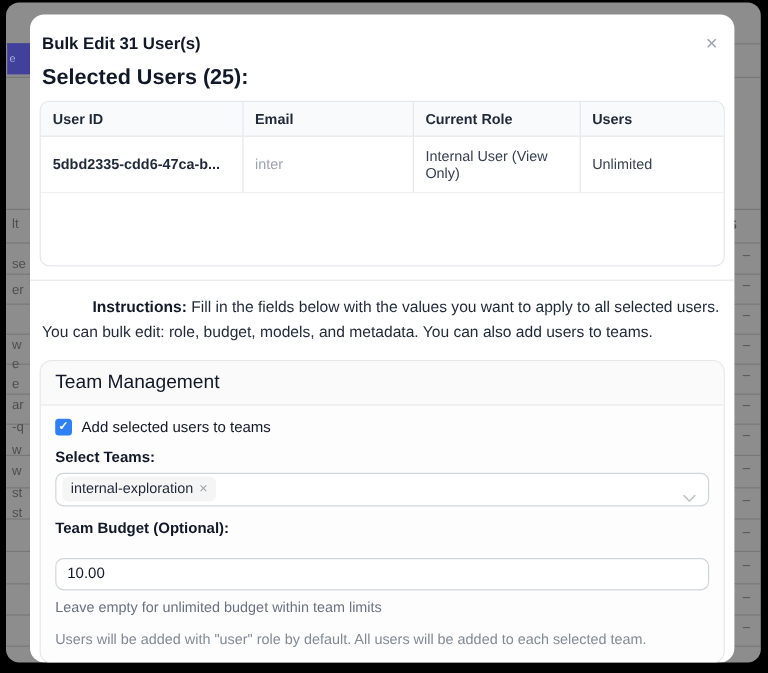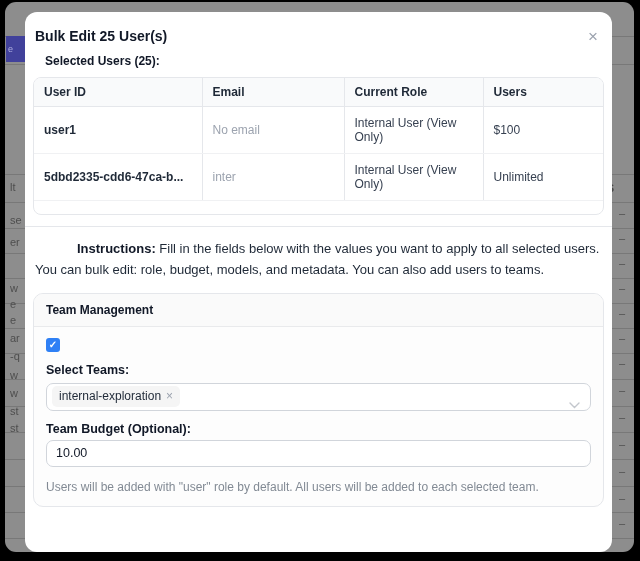--- a/index.html
+++ b/index.html
@@ -26,21 +26,21 @@
   .modal {
     position:absolute; left:20px; top:10px; width:587px; height:540px;
     background:#fff; border-radius:12px; padding:0 8px; overflow:hidden;
   }
   .modal-header { display:flex; justify-content:space-between; align-items:flex-start; margin-top:16px; padding:0 2px; }
   .modal-title { font-size:14px; font-weight:700; color:#111827; }
   .close-btn {
     font-size:17px; color:#9ca3af; line-height:1; cursor:pointer; margin-right:4px;
     background:none; border:none; padding:0; font-family:inherit;
   }
-  .section-label { font-size:12px; font-weight:700; color:#111827; margin-top:9px; padding:0 2px;margin-left:10px; }
+  .section-label { font-size:18px; font-weight:700; color:#111827; margin-top:9px; padding:0 2px; }
   
   .table-wrap {
     margin-top:9px; height:138px; overflow:hidden;
     border:1px solid #e5e7eb; border-radius:8px; background:#fff;
   }
   table { width:100%; border-collapse:collapse; table-layout:fixed; }
   col.c-id { width:168px; } col.c-email { width:142px; } col.c-role { width:139px; }
   th {
     background:#f9fafb; text-align:left; font-size:12px; font-weight:700; color:#1f2937;
     padding:7px 10px; border-bottom:1px solid #e5e7eb;
@@ -52,21 +52,21 @@
   td.email { color:#9ca3af; overflow-wrap:break-word; word-break:break-word; line-height:1.5; }
   td.role, td.budget { color:#374151; }
   .divider { border:none; border-top:1px solid #e5e7eb; margin:11px -8px 0 -8px; }
   
   .instructions { margin-top:12px; padding:0 2px; font-size:13px; color:#1f2937; line-height:1.6; }
   .instructions b { font-weight:700; color:#111827;margin-left:42px; }
   
   .team-box { margin-top:12px; border:1px solid #e5e7eb; border-radius:10px; background:#fdfdfd; overflow:hidden; }
   .team-box-header {
     padding:9px 12px; background:#fafafa; border-bottom:1px solid #e9eaec;
-    font-size:12px; font-weight:700; color:#111827;
+    font-size:16px; font-weight:400; color:#111827;
   }
   .team-box-body { padding:11px 12px 12px 12px; }
   .check-row { display:flex; align-items:center; cursor:pointer; }
   .checkbox {
     width:14px; height:14px; border-radius:3px; background:#2f80f5; flex:0 0 auto;
     display:flex; align-items:center; justify-content:center;
     color:#fff; font-size:10px; font-weight:700; line-height:1;
   }
   .check-label { margin-left:8px; font-size:12.5px; font-weight:500; color:#111827; }
   .field-label { margin-top:11px; font-size:12.5px; font-weight:700; color:#111827; }
@@ -75,21 +75,21 @@
     border:1px solid #d1d5db; border-radius:7px;
     display:flex; align-items:center; padding:0 28px 0 5px; cursor:pointer;
   }
   .tag-pill {
     background:#f5f5f5; border-radius:5px; padding:3px 7px;
     font-size:12px; color:#1f2937; display:flex; align-items:center; line-height:1.2;
   }
   .tag-remove { color:#9ca3af; margin-left:5px; font-size:12px; cursor:pointer; }
   .chevron { position:absolute; right:10px; top:11px; }
   .budget-input {
-    margin-top:4px; width:100%; height:27px; border:1px solid #d1d5db; border-radius:7px;
+    margin-top:18px; width:100%; height:27px; border:1px solid #d1d5db; border-radius:7px;
     padding:0 9px; font-size:12.5px; color:#111827; background:#fff; font-family:inherit; outline:none;
   }
   .helper { margin-top:7px; font-size:12px; color:#6b7280; }
   .footer-note { margin-top:13px; font-size:12px; color:#828a94; }
 </style>
 </head>
 <body>
 
 <div class="window">
   <div>
@@ -139,21 +139,21 @@
       <span class="bg-frag" style="right: 9px; top: 410px;">–</span>
       <span class="bg-frag" style="right: 9px; top: 437px;">–</span>
       <span class="bg-frag" style="right: 9px; top: 464px;">–</span>
       <span class="bg-frag" style="right: 9px; top: 491px;">–</span>
       <span class="bg-frag" style="right: 9px; top: 516px;">–</span>
     </div>
 
   <div class="modal">
 
     <div class="modal-header">
-      <div class="modal-title">Bulk Edit 25 User(s)</div>
+      <div class="modal-title">Bulk Edit 31 User(s)</div>
       <button class="close-btn">×</button>
     </div>
 
     <div class="section-label">Selected Users (25):</div>
 
     <div class="table-wrap">
       <table>
         <colgroup>
             <col class="c-id">
             <col class="c-email">
@@ -163,26 +163,20 @@
         <thead>
           <tr>
             <th>User ID</th>
             <th>Email</th>
             <th>Current Role</th>
             <th>Users</th>
           </tr>
         </thead>
         <tbody>
           <tr>
-            <td class="uid">user1</td>
-            <td class="email">No email</td>
-            <td class="role">Internal User (View Only)</td>
-            <td class="budget">$100</td>
-          </tr>
-          <tr>
             <td class="uid">5dbd2335-cdd6-47ca-b...</td>
             <td class="email">inter</td>
             <td class="role">Internal User (View Only)</td>
             <td class="budget">Unlimited</td>
           </tr>
 
         </tbody>
       </table>
     </div>
 
@@ -191,39 +185,41 @@
     <div class="instructions">
       <b>Instructions:</b><span> Fill in the fields below with the values you want to apply to all selected users. You can bulk edit: role, budget, models, and metadata. You can also add users to teams.</span>
     </div>
 
     <div class="team-box">
       <div class="team-box-header">Team Management</div>
       <div class="team-box-body">
 
         <div class="check-row">
           <span class="checkbox">✓</span>
+          <span class="check-label">Add selected users to teams</span>
         </div>
 
         <div class="field-label">Select Teams:</div>
 
         <div class="select-box">
           <span class="tag-pill">
             <span>internal-exploration</span>
             <span class="tag-remove">×</span>
           </span>
           <span class="chevron">
             <svg width="11" height="7" viewBox="0 0 11 7" fill="none">
               <path d="M1 1 L5.5 5.5 L10 1" stroke="#c3c7cd" stroke-width="1.4" stroke-linecap="round"></path>
             </svg>
           </span>
         </div>
 
         <div class="field-label">Team Budget (Optional):</div>
 
         <input class="budget-input" type="text" value="10.00" style="">
 
+        <div class="helper">Leave empty for unlimited budget within team limits</div>
 
         <div class="footer-note">Users will be added with "user" role by default. All users will be added to each selected team.</div>
       </div>
     </div>
 
   </div>
 </div>
 
 </body></html>

